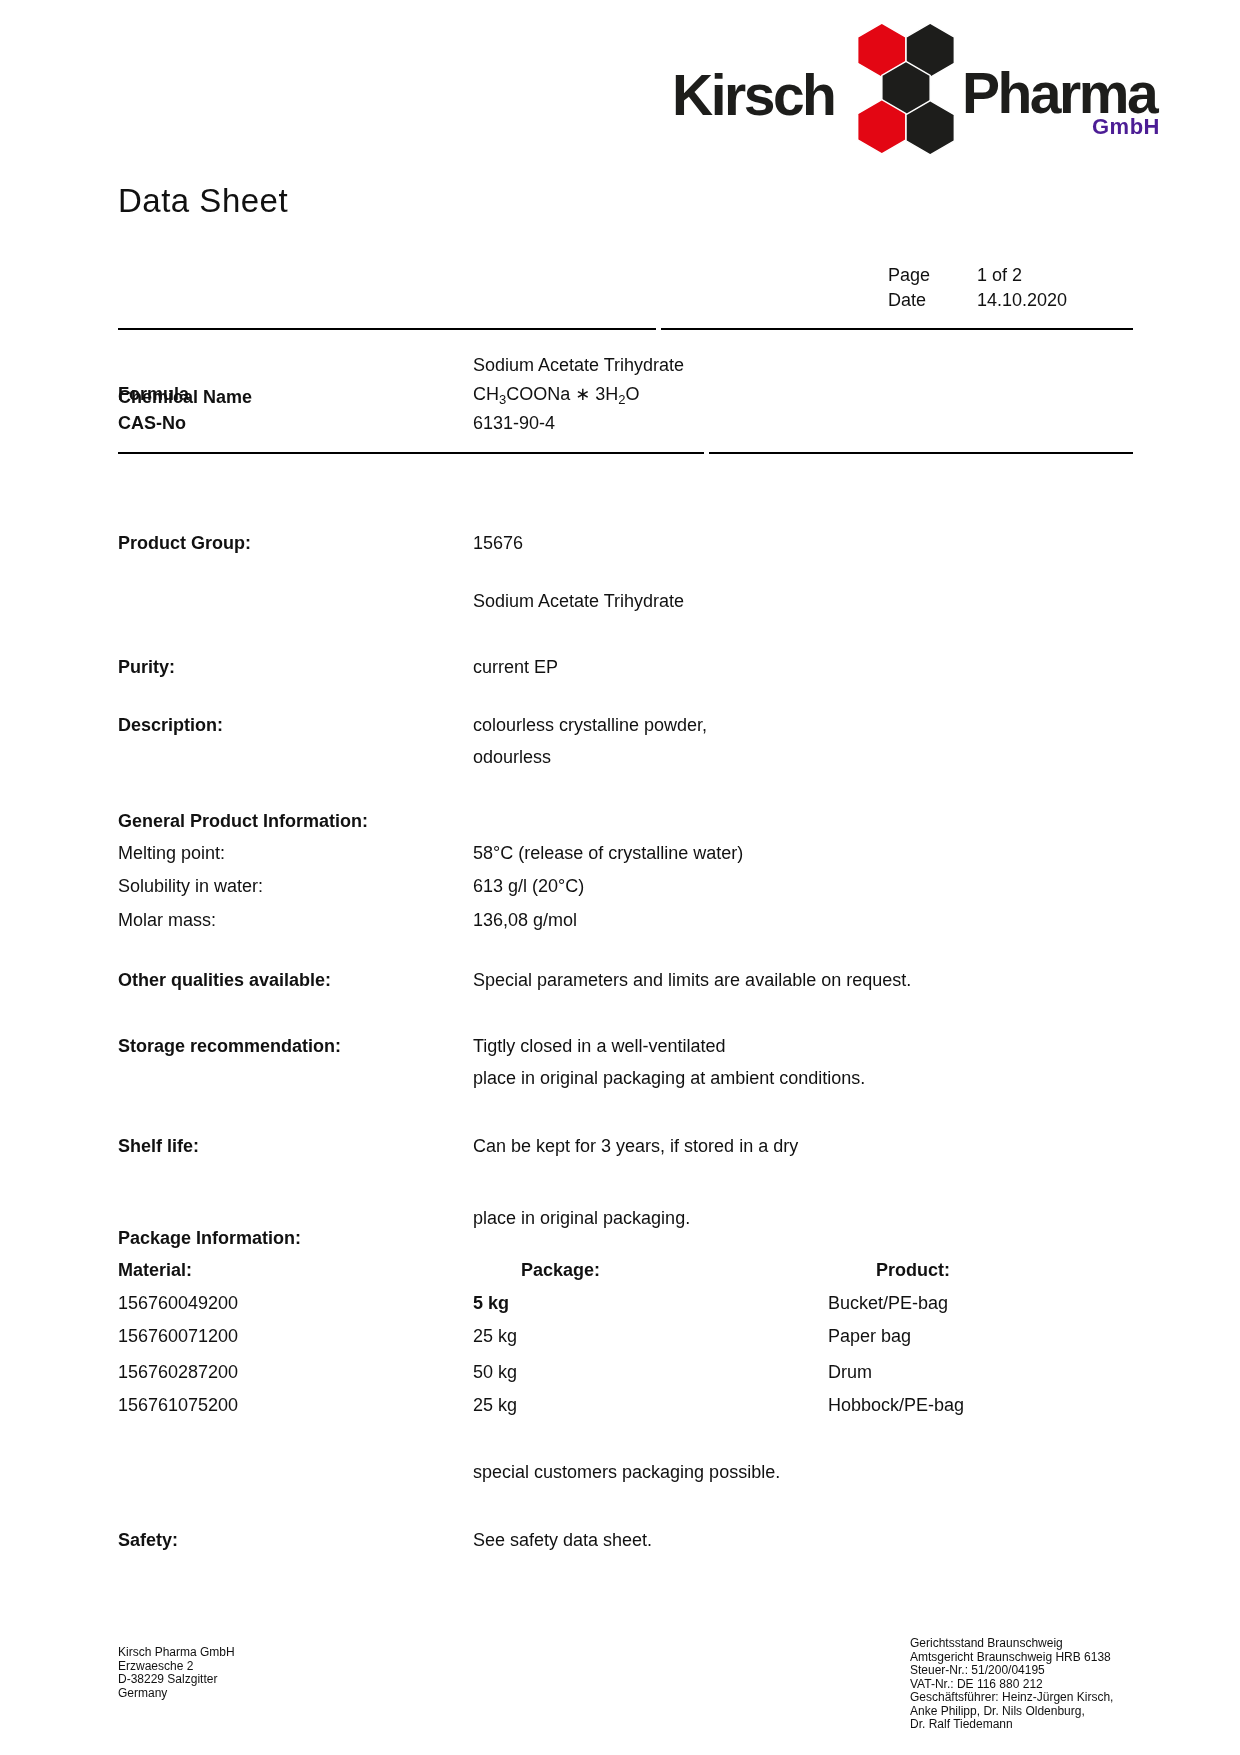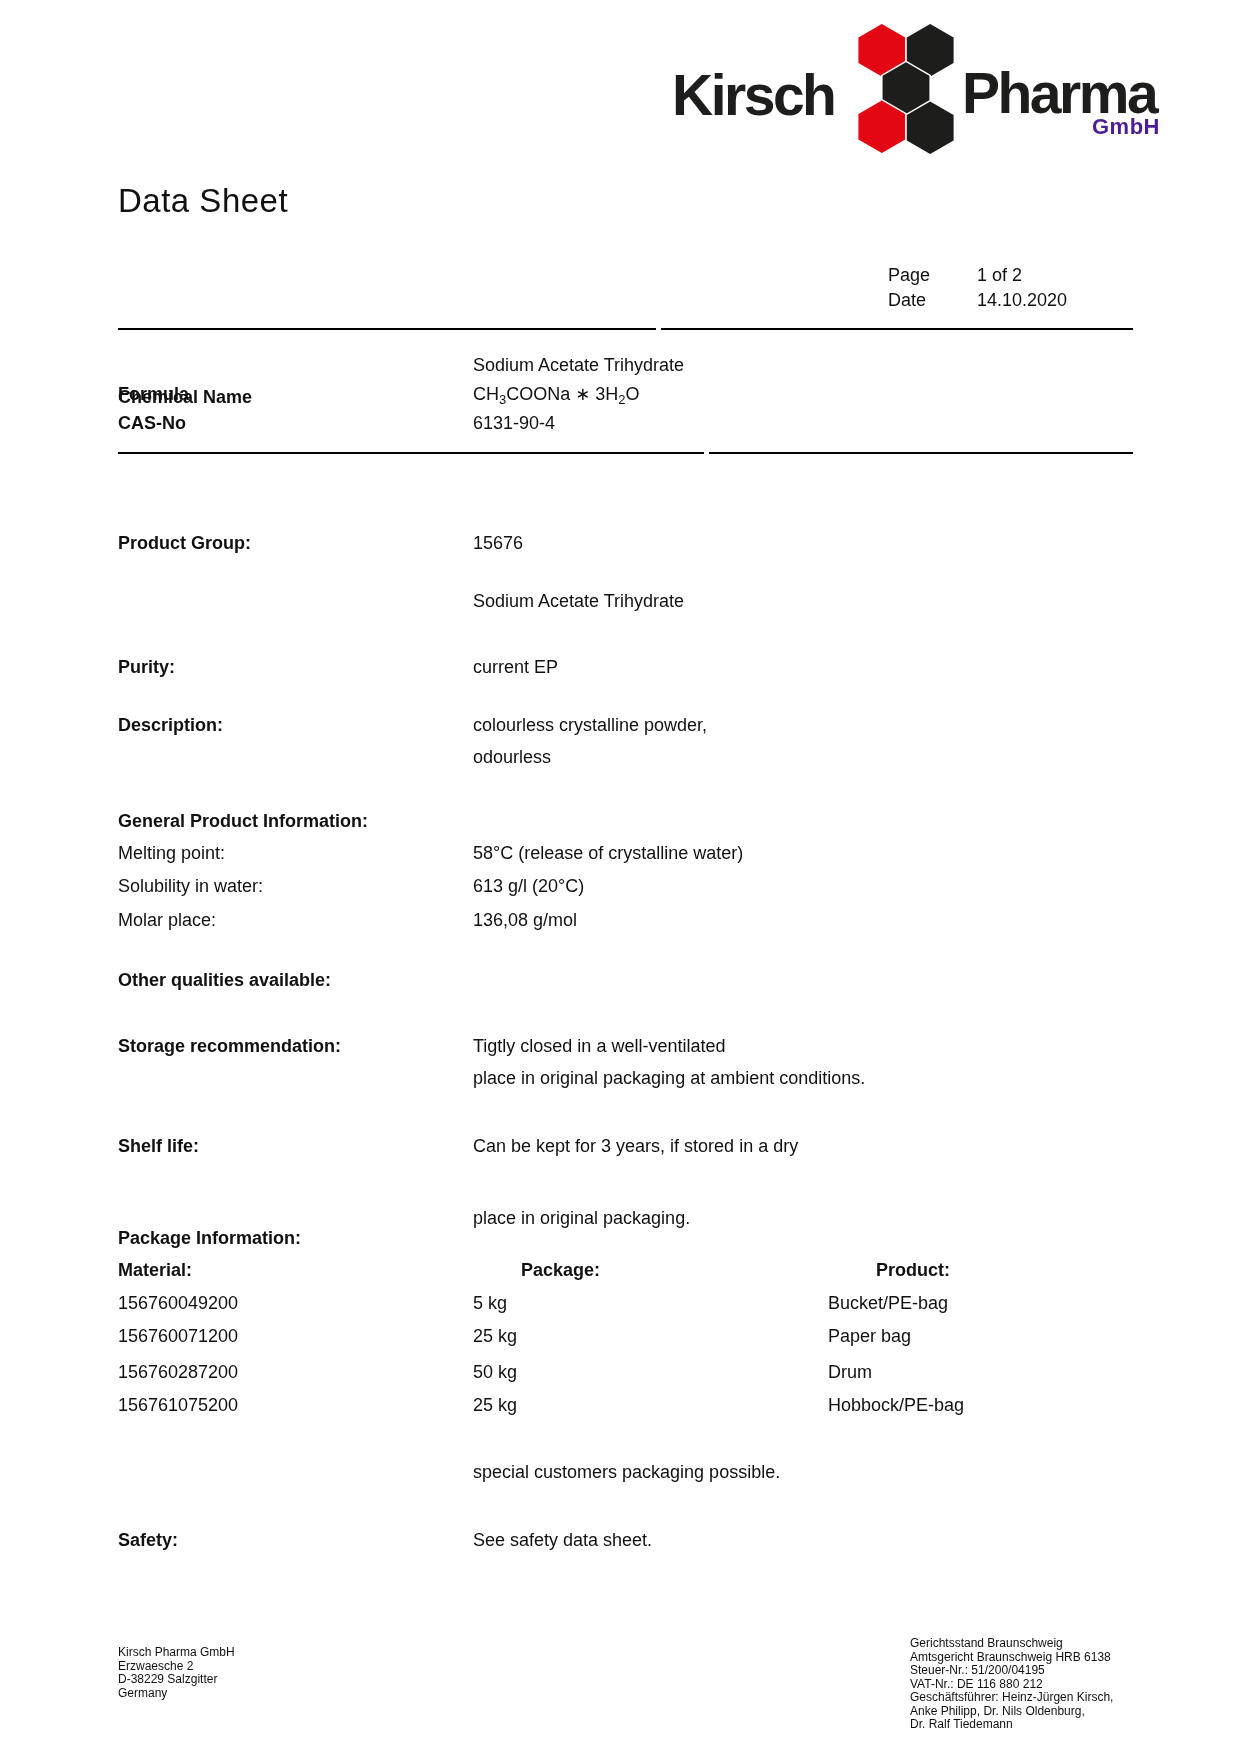--- a/index.html
+++ b/index.html
@@ -76,41 +76,42 @@
   <div class="abs body-text val" style="top:746px;">odourless</div>
 
   <div class="abs body-text lbl" style="top:810px;">General Product Information:</div>
 
   <div class="abs body-text plain-lbl" style="top:842px;">Melting point:</div>
   <div class="abs body-text val" style="top:842px;">58°C (release of crystalline water)</div>
 
   <div class="abs body-text plain-lbl" style="top:875px;">Solubility in water:</div>
   <div class="abs body-text val" style="top:875px;">613 g/l (20°C)</div>
 
-  <div class="abs body-text plain-lbl" style="top:909px;">Molar place:</div>
+  <div class="abs body-text plain-lbl" style="top:909px;">Molar mass:</div>
   <div class="abs body-text val" style="top:909px;">136,08 g/mol</div>
 
   <div class="abs body-text lbl" style="top:969px;">Other qualities available:</div>
+  <div class="abs body-text val" style="top:969px;">Special parameters and limits are available on request.</div>
 
   <div class="abs body-text lbl" style="top:1035px;">Storage recommendation:</div>
   <div class="abs body-text val" style="top:1035px;">Tigtly closed in a well-ventilated</div>
   <div class="abs body-text val" style="top:1067px;">place in original packaging at ambient conditions.</div>
 
   <div class="abs body-text lbl" style="top:1135px;">Shelf life:</div>
   <div class="abs body-text val" style="top:1135px;">Can be kept for 3 years, if stored in a dry</div>
   <div class="abs body-text val" style="top:1167px;margin-top:40px;">place in original packaging.</div>
 
   <div class="abs body-text lbl" style="top:1227px;">Package Information:</div>
 
   <div class="abs body-text lbl" style="top:1259px;">Material:</div>
   <div class="abs body-text val hdr" style="top:1259px;">Package:</div>
   <div class="abs body-text col3 hdr" style="top:1259px;">Product:</div>
 
   <div class="abs body-text plain-lbl" style="top:1292px;">156760049200</div>
-  <div class="abs body-text val" style="top:1292px;">5 kg</div>
+  <div class="abs body-text val" style="top:1292px;font-weight:bold;">5 kg</div>
   <div class="abs body-text col3" style="top:1292px;">Bucket/PE-bag</div>
 
   <div class="abs body-text plain-lbl" style="top:1325px;">156760071200</div>
   <div class="abs body-text val" style="top:1325px;">25 kg</div>
   <div class="abs body-text col3" style="top:1325px;">Paper bag</div>
 
   <div class="abs body-text plain-lbl" style="top:1361px;">156760287200</div>
   <div class="abs body-text val" style="top:1361px;">50 kg</div>
   <div class="abs body-text col3" style="top:1361px;">Drum</div>
 

